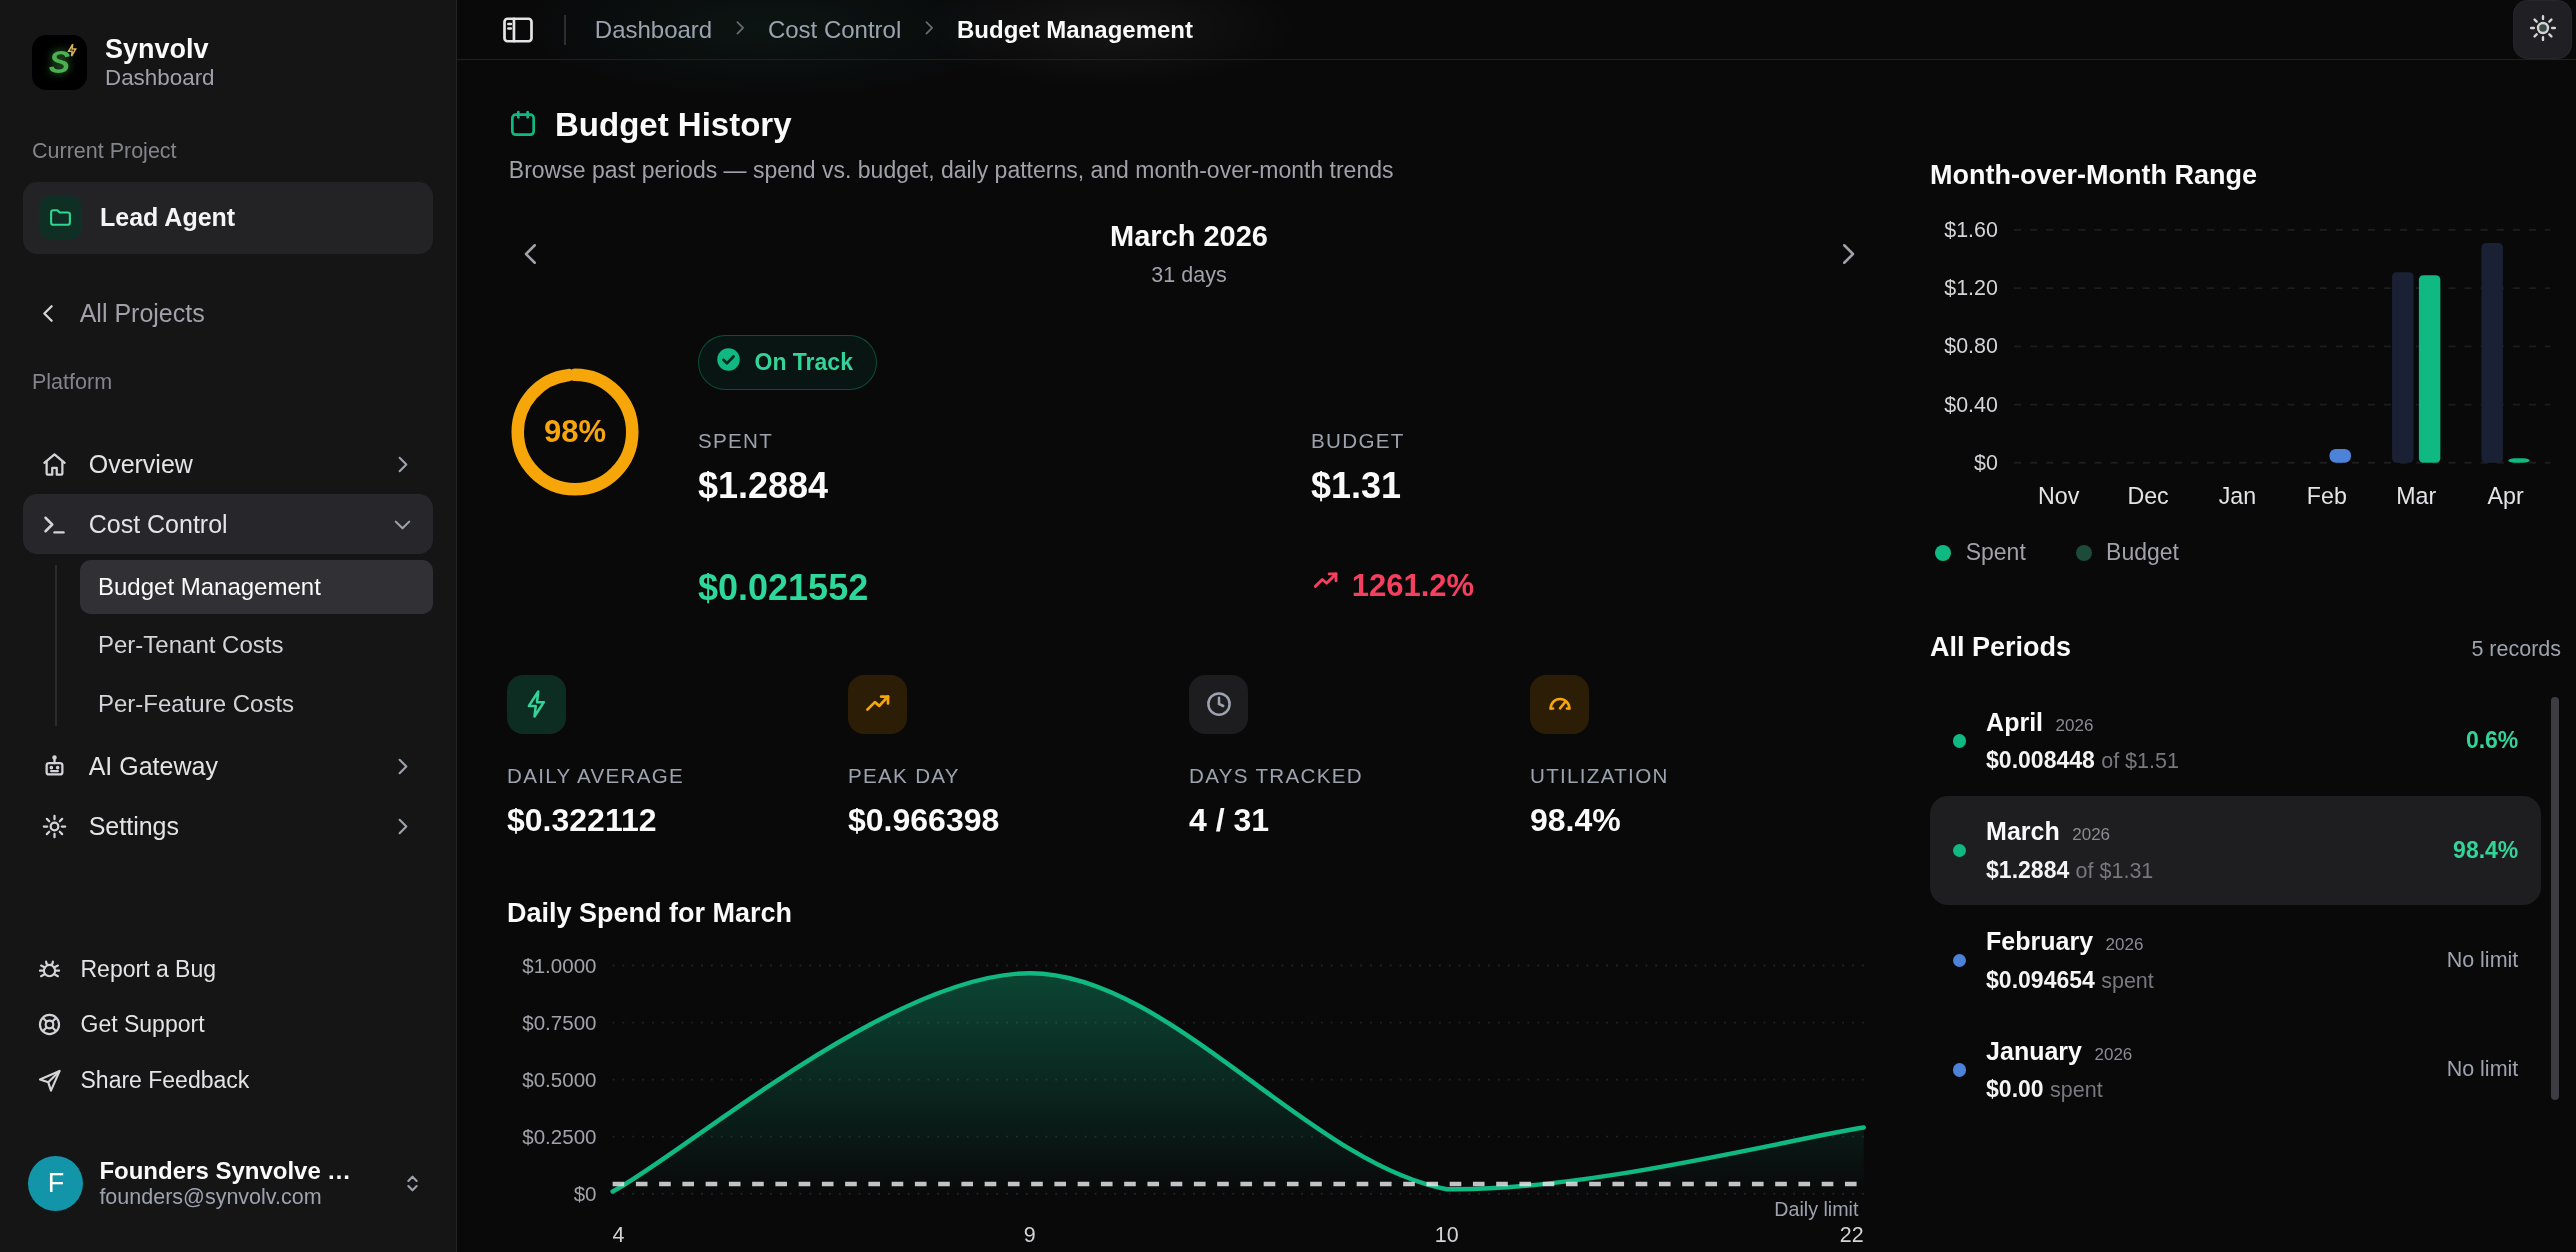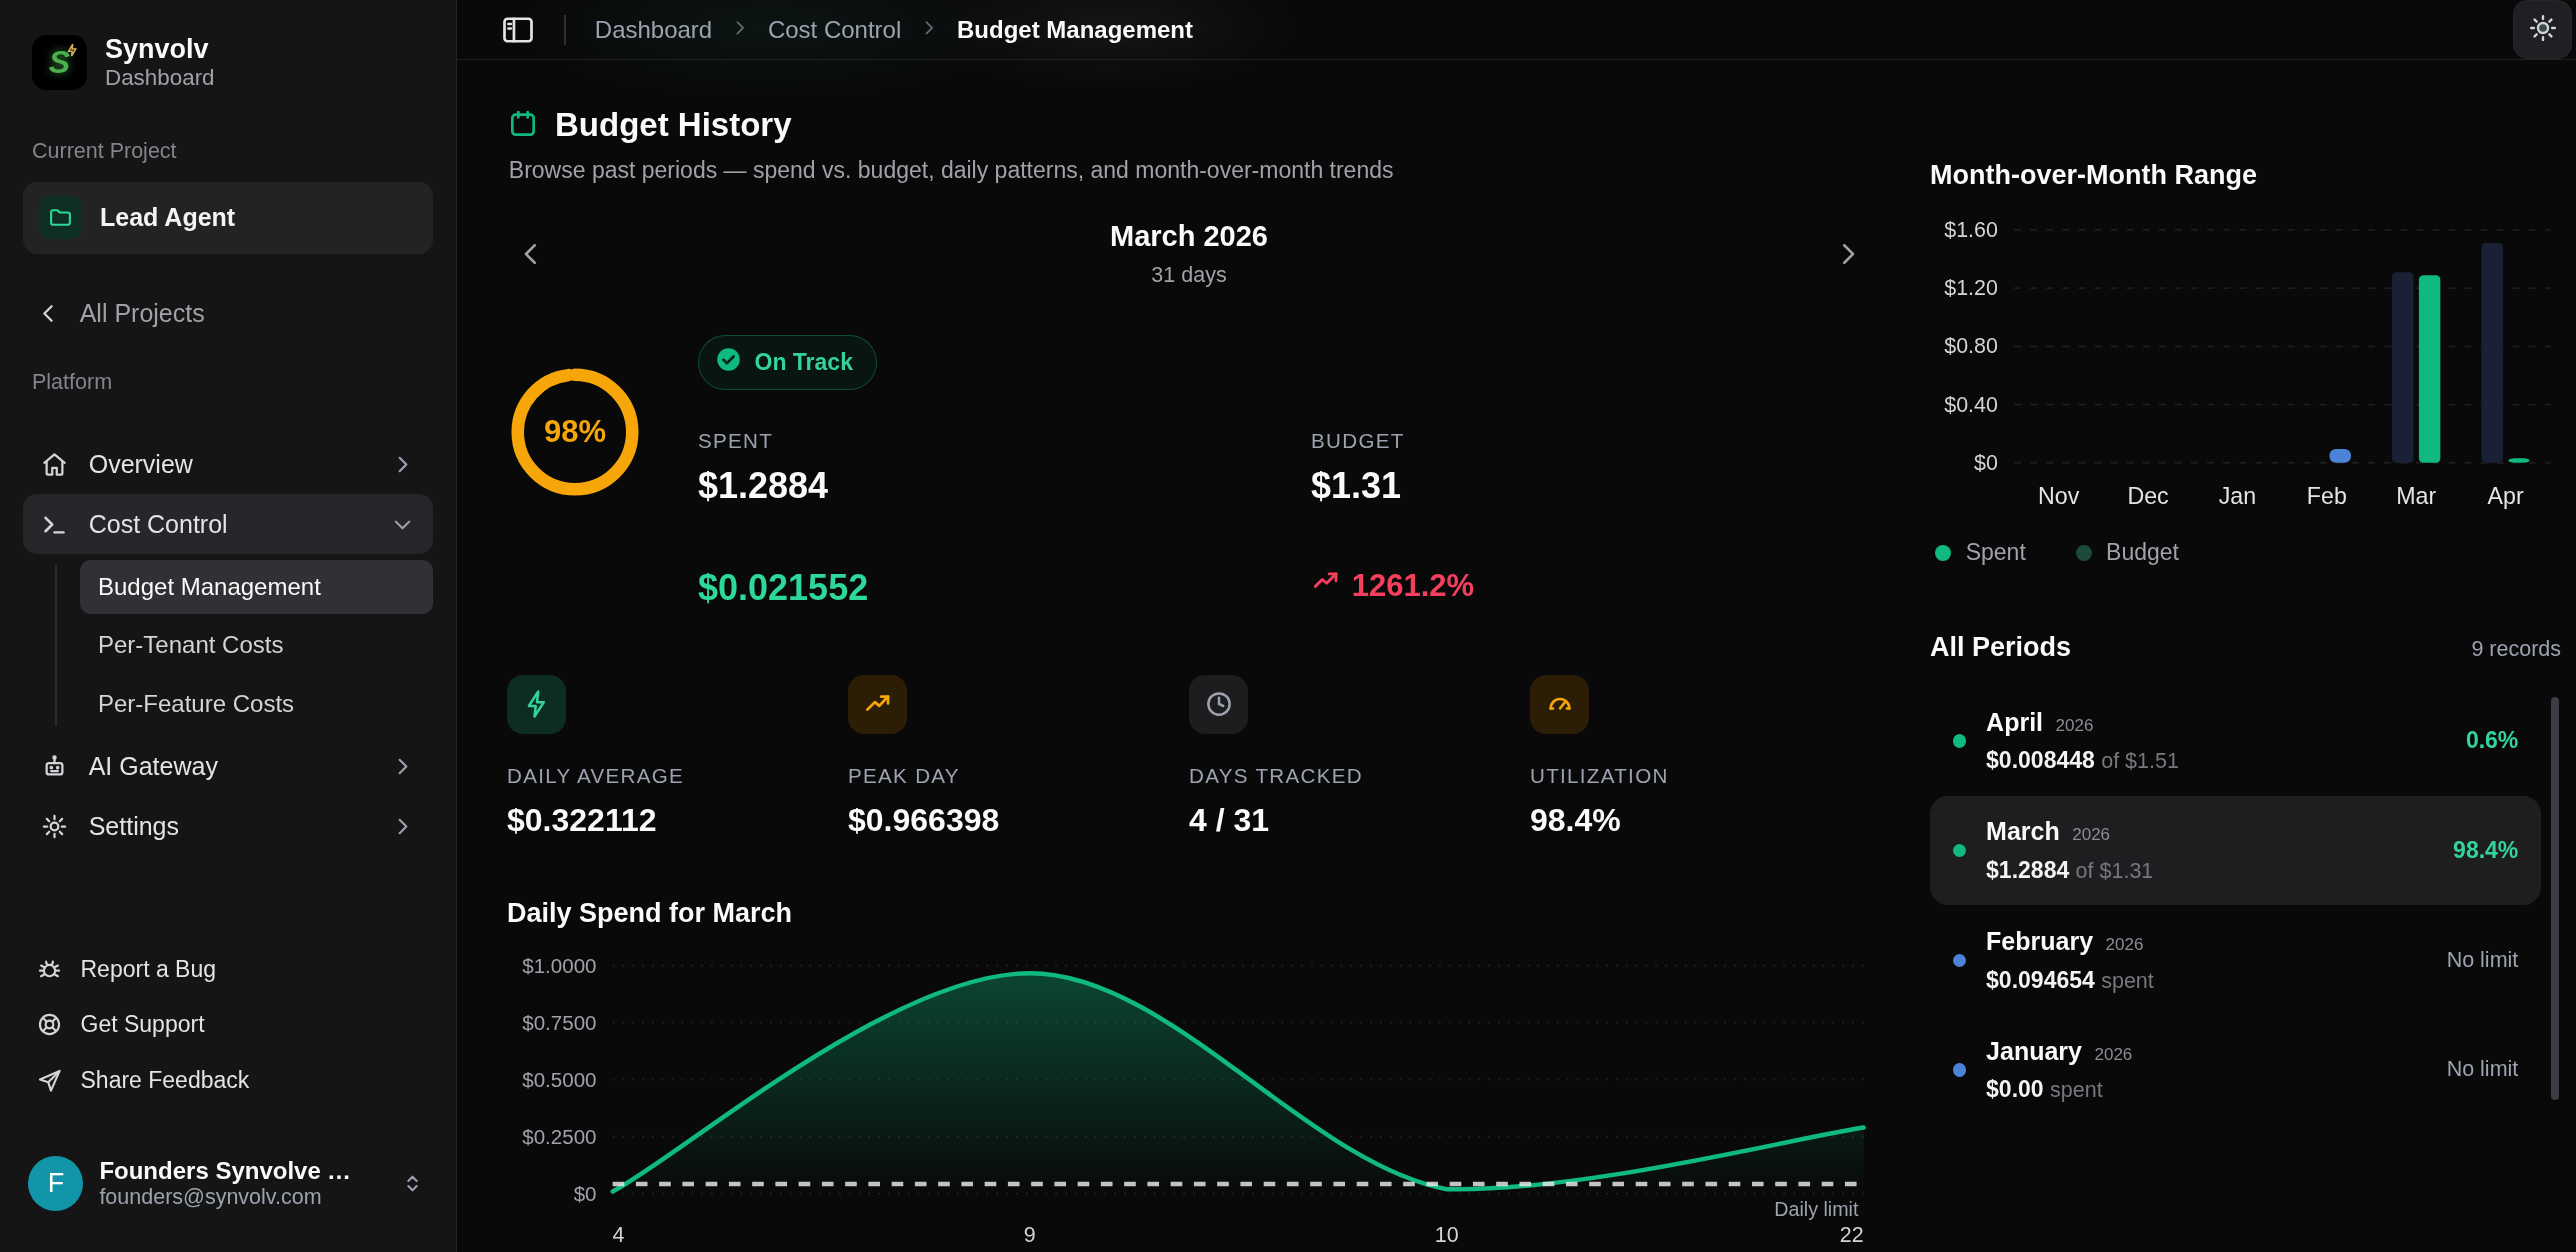--- a/index.html
+++ b/index.html
@@ -523,21 +523,21 @@
             <span>Spent</span>
           </div>
           <div class="legend-item">
             <span class="legend-dot" style="background: rgb(29, 74, 57);"></span>
             <span>Budget</span>
           </div>
         </div>
 
         <div class="ap-head">
           <span class="ap-title">All Periods</span>
-          <span class="ap-count">9 records</span>
+          <span class="ap-count">5 records</span>
         </div>
 
         <div class="ap-list">
           <div class="ap-scrollbar"></div>
 
           <div class="period-item">
             <span class="period-dot" style="background: rgb(16, 185, 129);"></span>
             <div class="pi-main">
               <div class="pi-line1">
                 <span class="pi-month">April</span>

